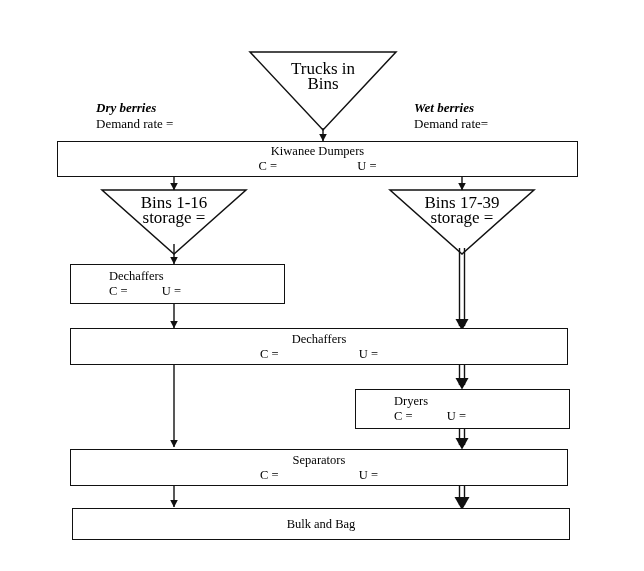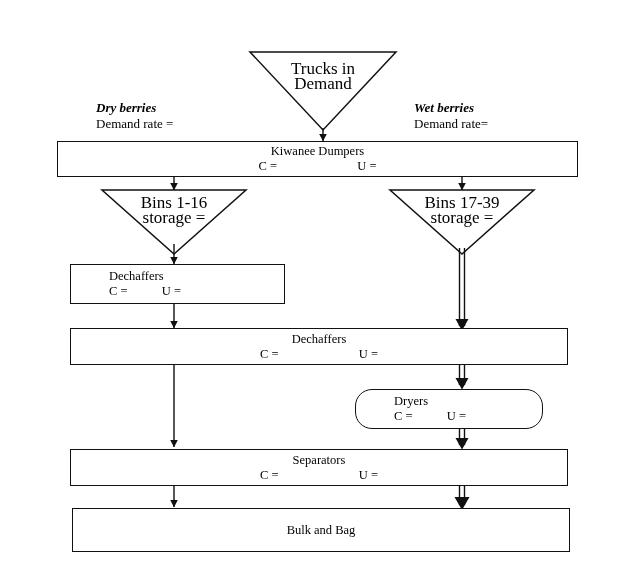--- a/index.html
+++ b/index.html
@@ -87,21 +87,21 @@
     <line x1="174" y1="486" x2="174" y2="507" stroke="#111" stroke-width="1.4" marker-end="url(#ah)"></line>
 
     <line x1="459.5" y1="486" x2="459.5" y2="505" stroke="#111" stroke-width="1.4"></line>
     <line x1="464.5" y1="486" x2="464.5" y2="505" stroke="#111" stroke-width="1.4"></line>
     <polygon points="454.5,497 469.5,497 462,510" fill="#111"></polygon>
   </svg>
 
   <div class="node" style="left:250px;top:62px;width:146px;">
     <div class="tri-label" style="position:static;">
       <div>Trucks in</div>
-      <div>Demand</div>
+      <div>Bins</div>
     </div>
   </div>
 
   <div class="side-label" style="left:96px;top:100px;">
     <div class="hdr">Dry berries</div>
     <div>Demand rate =</div>
   </div>
 
   <div class="side-label" style="left:414px;top:100px;">
     <div class="hdr">Wet berries</div>
@@ -142,35 +142,35 @@
 
   <div class="node box" style="left:70px;top:328px;width:498px;height:37px;">
     <div class="title center-txt">Dechaffers</div>
     <div class="metrics center-txt">
       <span>C =</span>
       <span style="display:inline-block;width:74px;"></span>
       <span>U =</span>
     </div>
   </div>
 
-  <div class="node box" style="left:355px;top:389px;width:188px;height:40px;padding-left:38px;border-radius:17px;">
+  <div class="node box" style="left:355px;top:389px;width:215px;height:40px;padding-left:38px;">
     <div class="title">Dryers</div>
     <div class="metrics">
       <span>C =</span>
       <span style="display:inline-block;width:28px;"></span>
       <span>U =</span>
     </div>
   </div>
 
   <div class="node box" style="left:70px;top:449px;width:498px;height:37px;">
     <div class="title center-txt">Separators</div>
     <div class="metrics center-txt">
       <span>C =</span>
       <span style="display:inline-block;width:74px;"></span>
       <span>U =</span>
     </div>
   </div>
 
-  <div class="node box" style="left:72px;top:508px;width:498px;height:44px;">
+  <div class="node box" style="left:72px;top:508px;width:498px;height:32px;">
     <div class="title center-txt">Bulk and Bag</div>
   </div>
 
 </div>
 
 </body></html>

